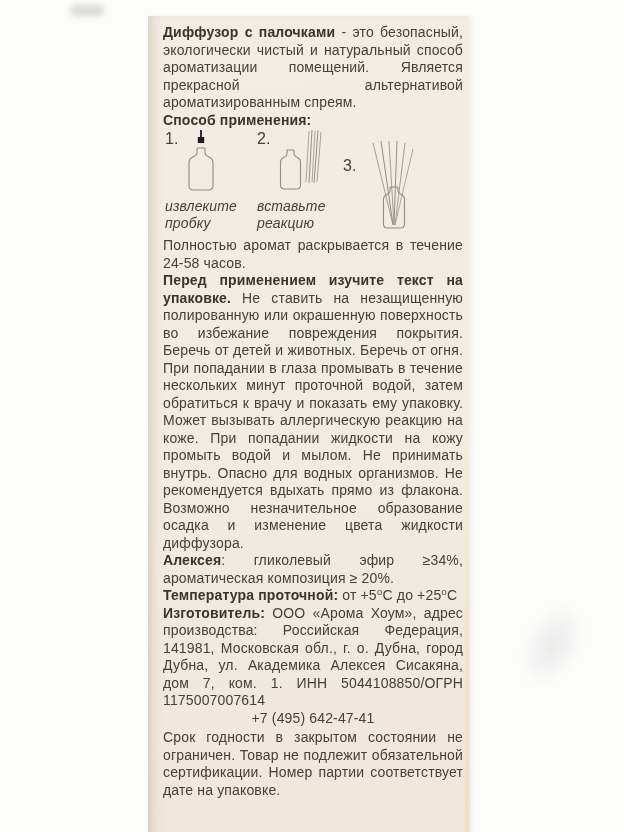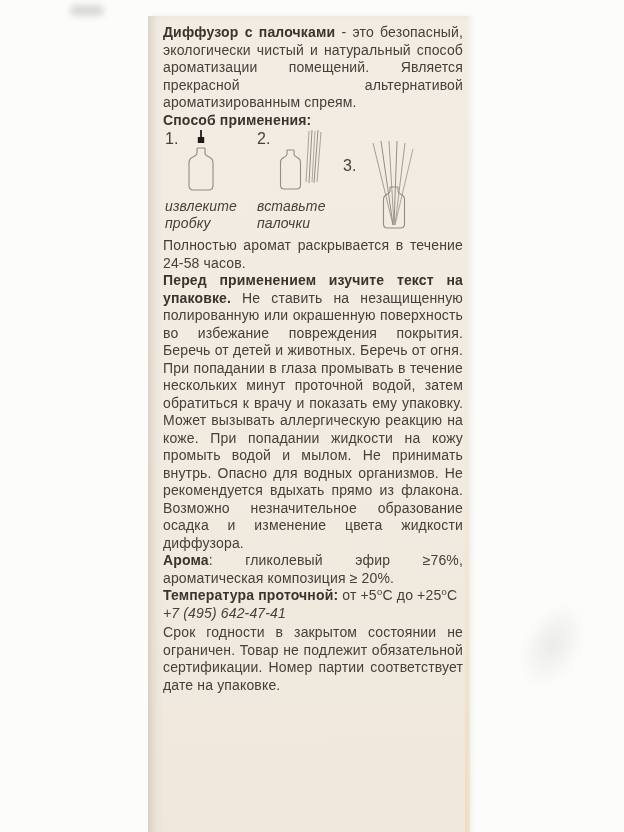--- a/index.html
+++ b/index.html
@@ -61,21 +61,21 @@
   .step-3 { width: 120px; }
   .step-top { display: flex; align-items: flex-start; }
   .step-num { font-size: 16px; line-height: 18px; color: #45423c; margin-right: 6px; }
   .step svg { display: block; }
   .step-3 .step-top svg { margin-top: -16px; }
   .step-caption {
     font-style: italic; font-size: 14px; line-height: 16.5px;
     color: #45423c; margin-top: 6px; text-align: left;
   }
 
-  .contact-line { text-align: left; font-style: italic; }
+  .contact-line { text-align: center; }
   .shelf { margin-top: 2px; }
 </style>
 </head>
 <body>
 
 <div class="photo">
 
   <div class="smudge-top"></div>
   <div class="smudge-right"></div>
 
@@ -107,21 +107,21 @@
             <span class="step-num">2.</span>
             <svg width="52" height="62" viewBox="0 0 52 62">
               <line x1="32" y1="1" x2="29" y2="52" stroke="#a7a398" stroke-width="1"></line>
               <line x1="35" y1="0" x2="32" y2="53" stroke="#938f84" stroke-width="1"></line>
               <line x1="38" y1="1" x2="35" y2="52" stroke="#aba79c" stroke-width="1"></line>
               <line x1="41" y1="0" x2="37" y2="53" stroke="#938f84" stroke-width="1"></line>
               <line x1="44" y1="2" x2="40" y2="52" stroke="#a7a398" stroke-width="1"></line>
               <path d="M10,20 L17,20 M10,20 V24 C10,25.8 8.6,26.6 7.1,27.3 C4.8,28.4 3.5,29.9 3.5,32.4 V55 C3.5,57.5 5.1,59 7.4,59 H19.6 C21.9,59 23.5,57.5 23.5,55 V32.4 C23.5,29.9 22.2,28.4 19.9,27.3 C18.4,26.6 17,25.8 17,24 V20" fill="none" stroke="#918d81" stroke-width="1.1"></path>
             </svg>
           </div>
-          <div class="step-caption">вставьте палочки</div>
+          <div class="step-caption">вставьте реакцию</div>
         </div>
 
         <div class="step step-3">
           <div class="step-top">
             <span class="step-num">3.</span>
             <svg width="62" height="90" viewBox="0 0 62 90">
               <line x1="30" y1="84" x2="10" y2="2" stroke="#a29e93" stroke-width="1"></line>
               <line x1="30" y1="84" x2="18" y2="0" stroke="#938f84" stroke-width="1"></line>
               <line x1="31" y1="84" x2="26" y2="0" stroke="#a29e93" stroke-width="1"></line>
               <line x1="31" y1="84" x2="34" y2="0" stroke="#938f84" stroke-width="1"></line>
@@ -131,24 +131,25 @@
             </svg>
           </div>
         </div>
 
       </div>
 
       <p>Полностью аромат раскрывается в течение 24-58 часов.</p>
 
       <p><strong>Перед применением изучите текст на упаковке.</strong> <span>Не ставить на незащищенную полированную или окрашенную поверхность во избежание повреждения покрытия. Беречь от детей и животных. Беречь от огня. При попадании в глаза промывать в течение нескольких минут проточной водой, затем обратиться к врачу и показать ему упаковку. Может вызывать аллергическую реакцию на коже. При попадании жидкости на кожу промыть водой и мылом. Не принимать внутрь. Опасно для водных организмов. Не рекомендуется вдыхать прямо из флакона. Возможно незначительное образование осадка и изменение цвета жидкости диффузора.</span></p>
 
-      <p><strong>Арома</strong><span>: гликолевый эфир ≥76%, ароматическая композиция ≥ 20%.</span></p>
+      <p><strong>Алексея</strong><span>: гликолевый эфир ≥34%, ароматическая композиция ≥ 20%.</span></p>
 
       <p><strong>Температура проточной:</strong> <span>от +5⁰С до +25⁰С</span></p>
 
+      <p><strong>Изготовитель:</strong> <span>ООО «Арома Хоум», адрес производства: Российская Федерация, 141981, Московская обл., г. о. Дубна, город Дубна, ул. Академика Алексея Сисакяна, дом 7, ком. 1. ИНН 5044108850/ОГРН 1175007007614</span></p>
 
       <div class="contact-line">+7 (495) 642-47-41</div>
 
       <p class="shelf">Срок годности в закрытом состоянии не ограничен. Товар не подлежит обязательной сертификации. Номер партии соответствует дате на упаковке.</p>
 
     </div>
   </div>
 </div>
 
 </body></html>

